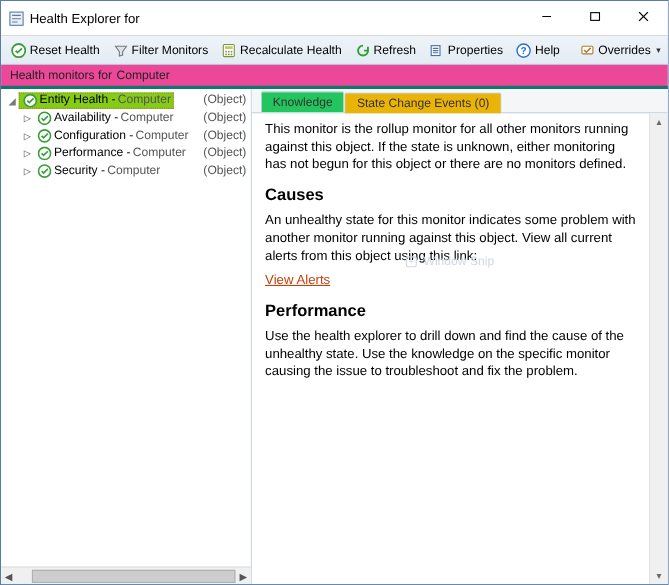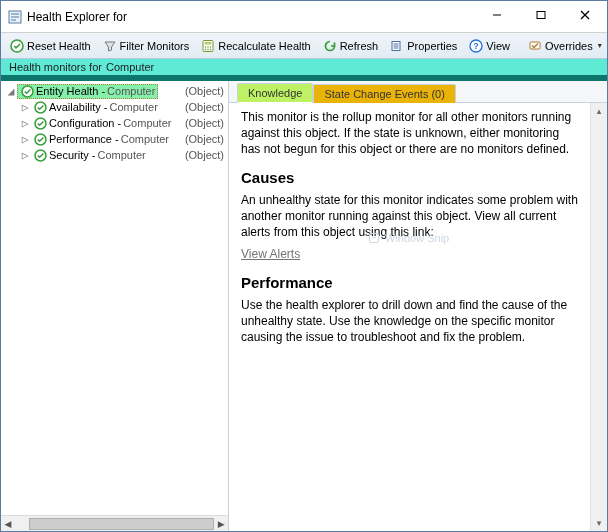--- a/index.html
+++ b/index.html
@@ -75,22 +75,22 @@
     flex-shrink: 0;
   }
   .dropdown-arrow {
     font-size: 8px;
     color: #333;
     margin-left: 2px;
   }
   
   .subbar {
     height: 22px;
-    background: #5eead4;
-    border-bottom: 6px solid #0f766e;
+    background: #ec4899;
+    border-bottom: 3px solid #0f766e;
     display: flex;
     align-items: center;
     padding: 0 8px;
     font-size: 11px;
     color: #222;
     gap: 4px;
   }
   
   .main {
     flex: 1;
@@ -111,21 +111,21 @@
   }
   .tree-row {
     display: flex;
     align-items: center;
     height: 16px;
     padding-right: 4px;
     font-size: 11px;
     white-space: nowrap;
   }
   .tree-row.selected .name-box {
-    background: #86efac;
+    background: #84cc16;
     border: 1px dotted #a08830;
     justify-content: flex-end;
   }
   .name-box {
     display: inline-flex;
     align-items: center;
     gap: 2px;
     padding: 0 2px;
     height: 15px;
   }
@@ -182,21 +182,21 @@
     font-size: 11px;
     border: 1px solid #c7d2dd;
     border-bottom: none;
     background: #eab308;
     color: #333;
     position: relative;
     top: 1px;
     border-radius: 2px 2px 0 0;
   }
   .tab.active {
-    background: #bef264;
+    background: #22c55e;
     border-bottom: 1px solid #fff;
   }
   .content-scroll-area {
     flex: 1;
     display: flex;
     overflow: hidden;
   }
   .knowledge {
     flex: 1;
     padding: 6px 12px;
@@ -204,21 +204,21 @@
     font-size: 12px;
     line-height: 1.35;
     color: #000;
   }
   .knowledge h2 {
     font-size: 15px;
     font-weight: 700;
     margin: 10px 0 4px 0;
   }
   .knowledge p { margin: 0 0 6px 0; }
-  .knowledge a { color: #737373; }
+  .knowledge a { color: #c2410c; }
   .vscroll {
     width: 17px;
     background: #f0f0f0;
     border-left: 1px solid #e2e2e2;
     display: flex;
     flex-direction: column;
     align-items: center;
   }
   .vscroll .arrow {
     width: 15px; height: 16px;
@@ -331,21 +331,21 @@
       </span>
       <span>Properties</span>
     </div>
     <div class="tool-btn">
       <span class="icon">
         <svg width="14" height="14">
             <circle cx="7" cy="7" r="6" fill="#fff" stroke="#2a6fd6" stroke-width="1.3"></circle>
             <text x="7" y="10" text-anchor="middle" font-size="9" fill="#2a6fd6" font-weight="bold">?</text>
           </svg>
       </span>
-      <span>View</span>
+      <span>Help</span>
     </div>
     <div class="tool-sep"></div>
     <div class="tool-btn">
       <span class="icon">
         <svg width="14" height="14">
             <rect x="2" y="3" width="10" height="7" rx="1" fill="#fff" stroke="#b27b2e"></rect>
             <path d="M4 6.5l2 2 4-4" fill="none" stroke="#b27b2e" stroke-width="1.4"></path>
           </svg>
       </span>
       <span>Overrides</span>

